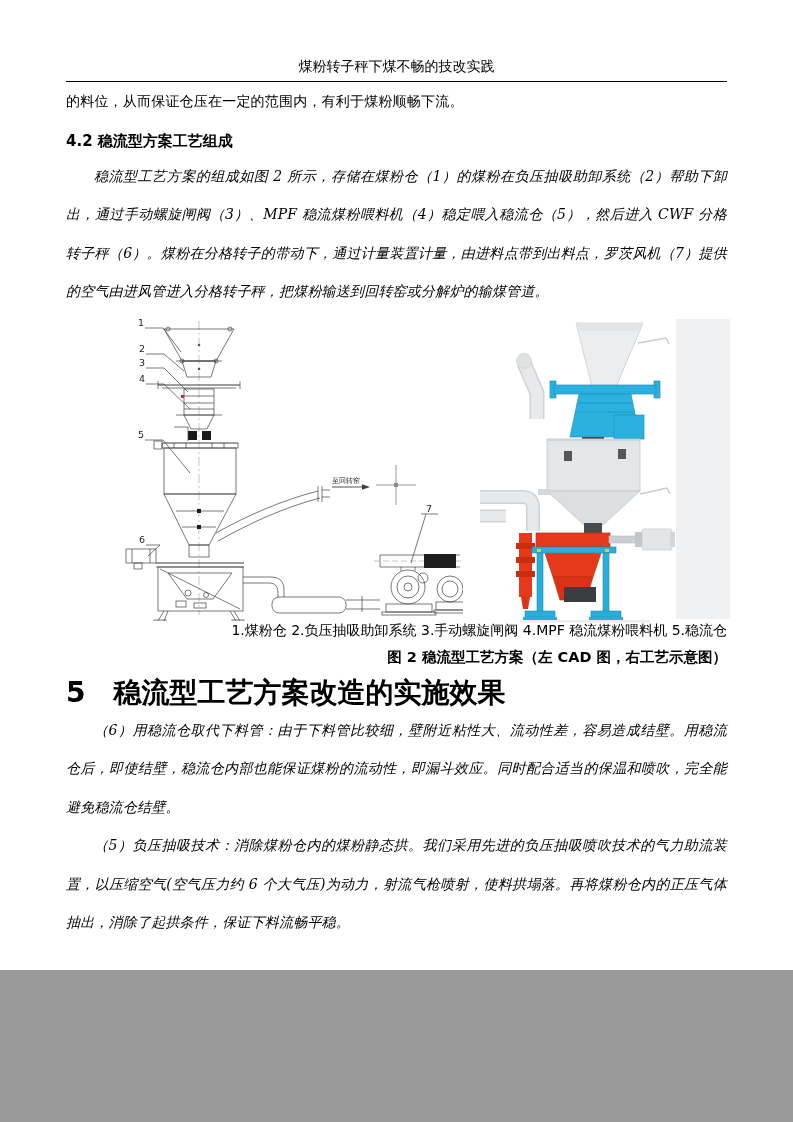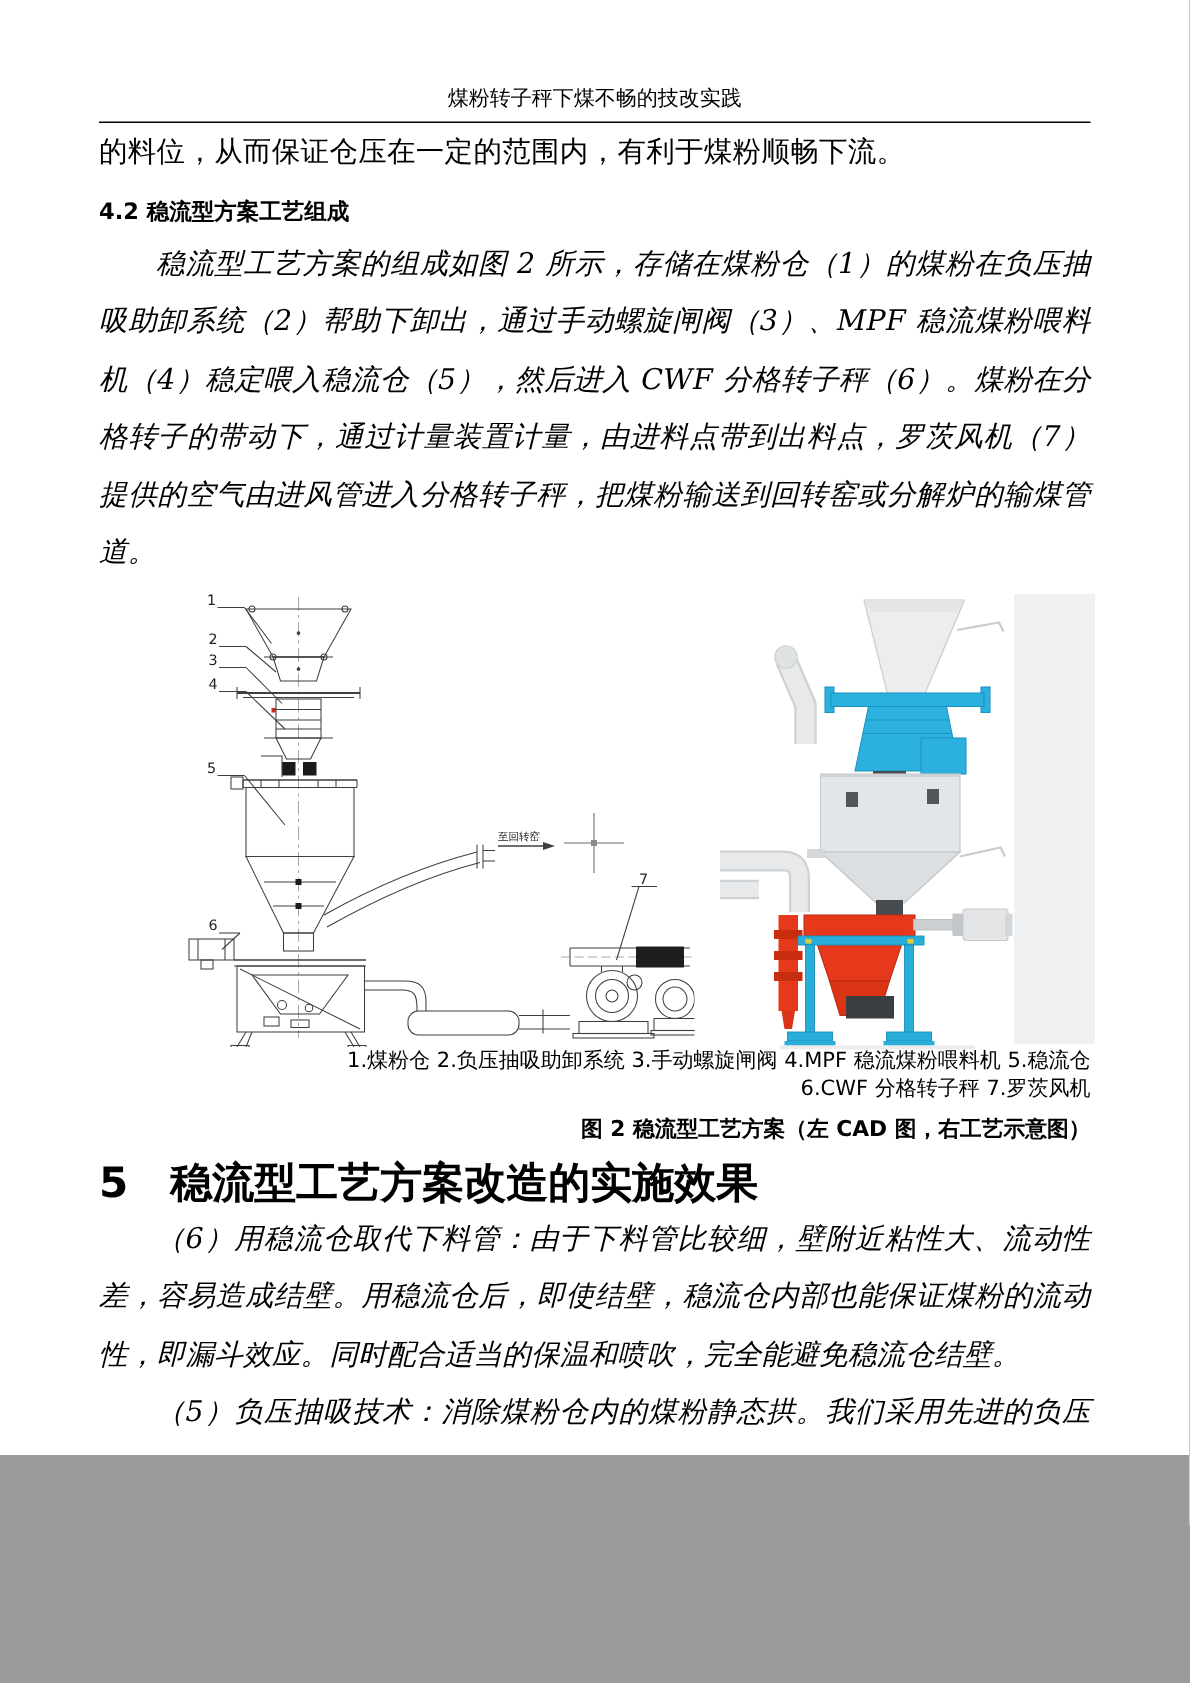--- a/index.html
+++ b/index.html
@@ -9,21 +9,21 @@
     font-family:"DejaVu Serif","Liberation Serif",serif;
   }
   .content{position:absolute;left:66px;right:66px;top:56px;}
   .running-head{
     text-align:center;
     font-family:"DejaVu Sans","Liberation Sans",sans-serif;
     font-size:14px;line-height:20px;padding-bottom:5px;
     border-bottom:1.5px solid #000;
   }
   .bodytext{
-    font-size:19px;line-height:38.5px;text-align:justify;margin:0;
+    font-size:14px;line-height:38.5px;text-align:justify;margin:0;
     letter-spacing:.2px;
   }
   .indent{text-indent:2em;font-style:italic;}
   .h42{
     font-family:"DejaVu Sans","Liberation Sans",sans-serif;
     font-size:15px;font-weight:bold;line-height:26px;margin:7px 0 3px 0;
   }
   .h5{
     font-family:"DejaVu Sans","Liberation Sans",sans-serif;
     font-size:28px;font-weight:bold;line-height:28px;margin:12px 0 4px 0;
@@ -260,21 +260,20 @@
         <rect x="155" y="215" width="7" height="15" fill="#c2c6c9"></rect>
         <rect x="162" y="212" width="30" height="21" rx="2" fill="#e3e5e7" stroke="#c6c9cc" stroke-width="0.7"></rect>
         <rect x="190" y="215" width="5" height="15" fill="#d4d7d9"></rect>
 
         <rect x="40" y="303" width="130" height="2.5" fill="#ececec"></rect>
       </svg>
     </div>
 
     <div class="legend">
       <div>1.煤粉仓 2.负压抽吸助卸系统 3.手动螺旋闸阀 4.MPF 稳流煤粉喂料机 5.稳流仓</div>
-      <div>6.CWF 分格转子秤 7.罗茨风机</div>
     </div>
 
     <div class="caption">图 2 稳流型工艺方案（左 CAD 图，右工艺示意图）</div>
 
     <div class="h5">5　稳流型工艺方案改造的实施效果</div>
 
     <p class="bodytext indent">（6）用稳流仓取代下料管：由于下料管比较细，壁附近粘性大、流动性差，容易造成结壁。用稳流仓后，即使结壁，稳流仓内部也能保证煤粉的流动性，即漏斗效应。同时配合适当的保温和喷吹，完全能避免稳流仓结壁。</p>
     <p class="bodytext indent">（5）负压抽吸技术：消除煤粉仓内的煤粉静态拱。我们采用先进的负压抽吸喷吹技术的气力助流装置，以压缩空气(空气压力约 6 个大气压)为动力，射流气枪喷射，使料拱塌落。再将煤粉仓内的正压气体抽出，消除了起拱条件，保证下料流畅平稳。</p>
   </div>
 

